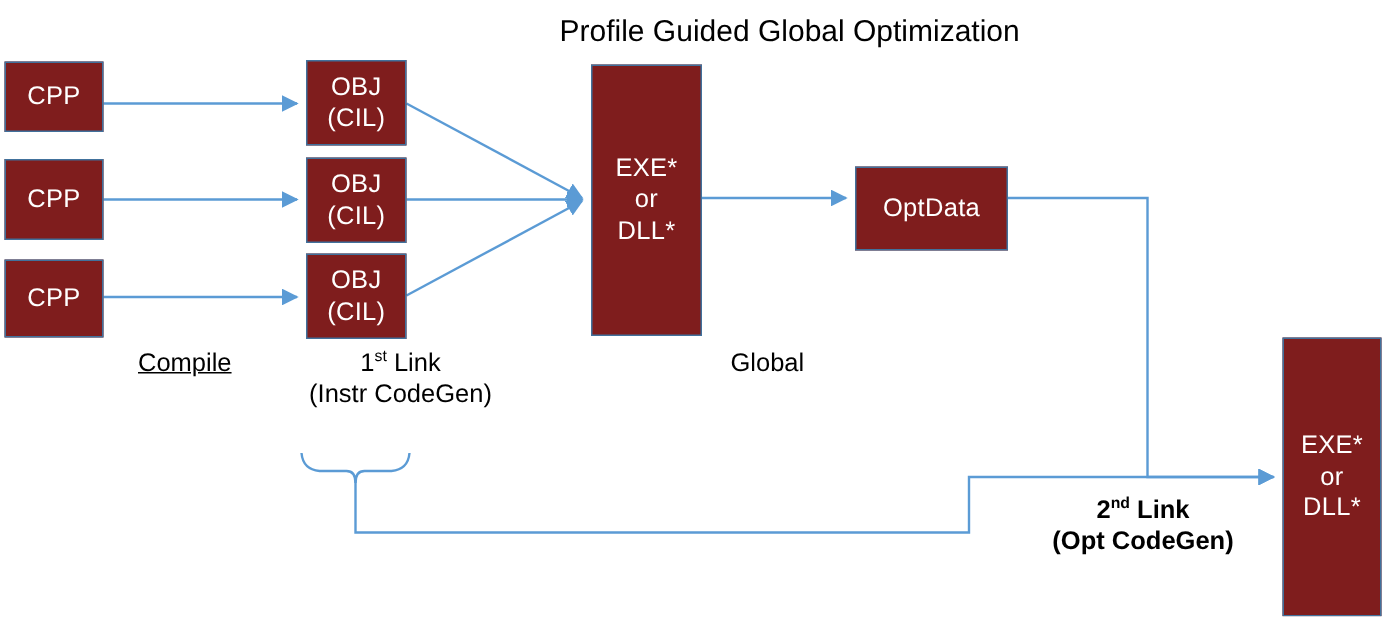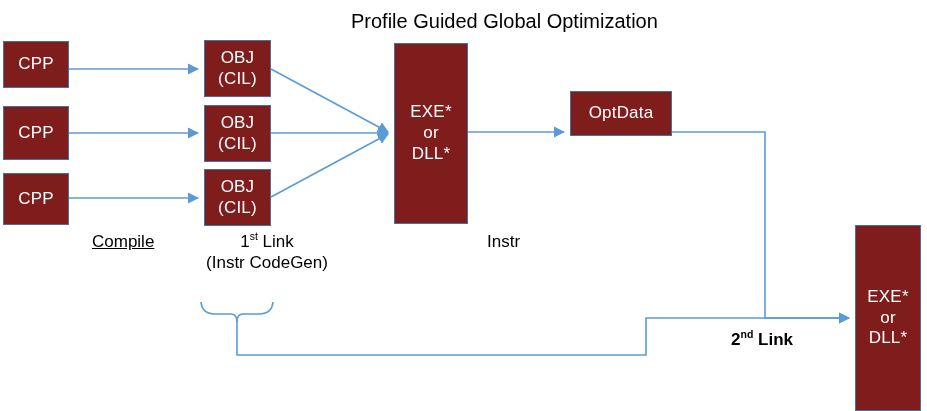--- a/index.html
+++ b/index.html
@@ -60,29 +60,29 @@
   
   #cpp-1 { left: 3px;   top: 41px;  width: 66px;  height: 47px;  font-size: 17px; }
   #cpp-2 { left: 3px;   top: 106px; width: 66px;  height: 54px;  font-size: 17px; }
   #cpp-3 { left: 3px;   top: 173px; width: 66px;  height: 52px;  font-size: 17px; }
 
   #obj-1 { left: 204px; top: 40px;  width: 67px;  height: 57px;  font-size: 17px; }
   #obj-2 { left: 204px; top: 105px; width: 67px;  height: 57px;  font-size: 17px; }
   #obj-3 { left: 204px; top: 169px; width: 67px;  height: 57px;  font-size: 17px; }
 
   #exe-train { left: 394px; top: 43px;  width: 74px;  height: 181px; font-size: 17px; }
-  #optdata   { left: 570px; top: 91px; width: 102px; height: 45px;  font-size: 17px; }
+  #optdata   { left: 570px; top: 111px; width: 102px; height: 56px;  font-size: 17px; }
   #exe-final { left: 855px; top: 225px; width: 66px;  height: 186px; font-size: 17px; }
 
   
   #label-compile   { left: 92px;  top: 231px; font-size: 17px; text-decoration: underline; }
   #label-link1     { left: 255px; top: 231px; font-size: 17px; transform: translateX(-50%); margin-left: 12px; }
   #label-train     { left: 487px; top: 231px; font-size: 17px; }
   #label-link2     { left: 762px; top: 329px; font-size: 17px; transform: translateX(-50%); font-weight: bold; }
-  #title-main      { left: 351px; top: 10px; }
+  #title-main      { left: 373px; top: 10px; }
 </style>
 </head>
 <body>
 
 <div id="canvas">
 
   <svg class="layer" viewBox="0 0 927 411" xmlns="http://www.w3.org/2000/svg">
     <defs>
       <marker id="arrow" viewBox="0 0 10 10" refX="9" refY="5" markerWidth="7" markerHeight="7" orient="auto-start-reverse">
         <path d="M 0 0 L 10 5 L 0 10 z" fill="#5B9BD5"></path>
@@ -154,20 +154,21 @@
   <div class="label" id="label-compile">
     <span>Compile</span>
   </div>
 
   <div class="label" id="label-link1">
     <div><span>1</span><sup>st</sup><span> Link</span></div>
     <div>(Instr CodeGen)</div>
   </div>
 
   <div class="label" id="label-train">
-    <span>Instr</span>
+    <span>Global</span>
   </div>
 
   <div class="label" id="label-link2">
     <div><span>2</span><sup>nd</sup><span> Link</span></div>
+    <div>(Opt CodeGen)</div>
   </div>
 
 </div>
 
 </body></html>

